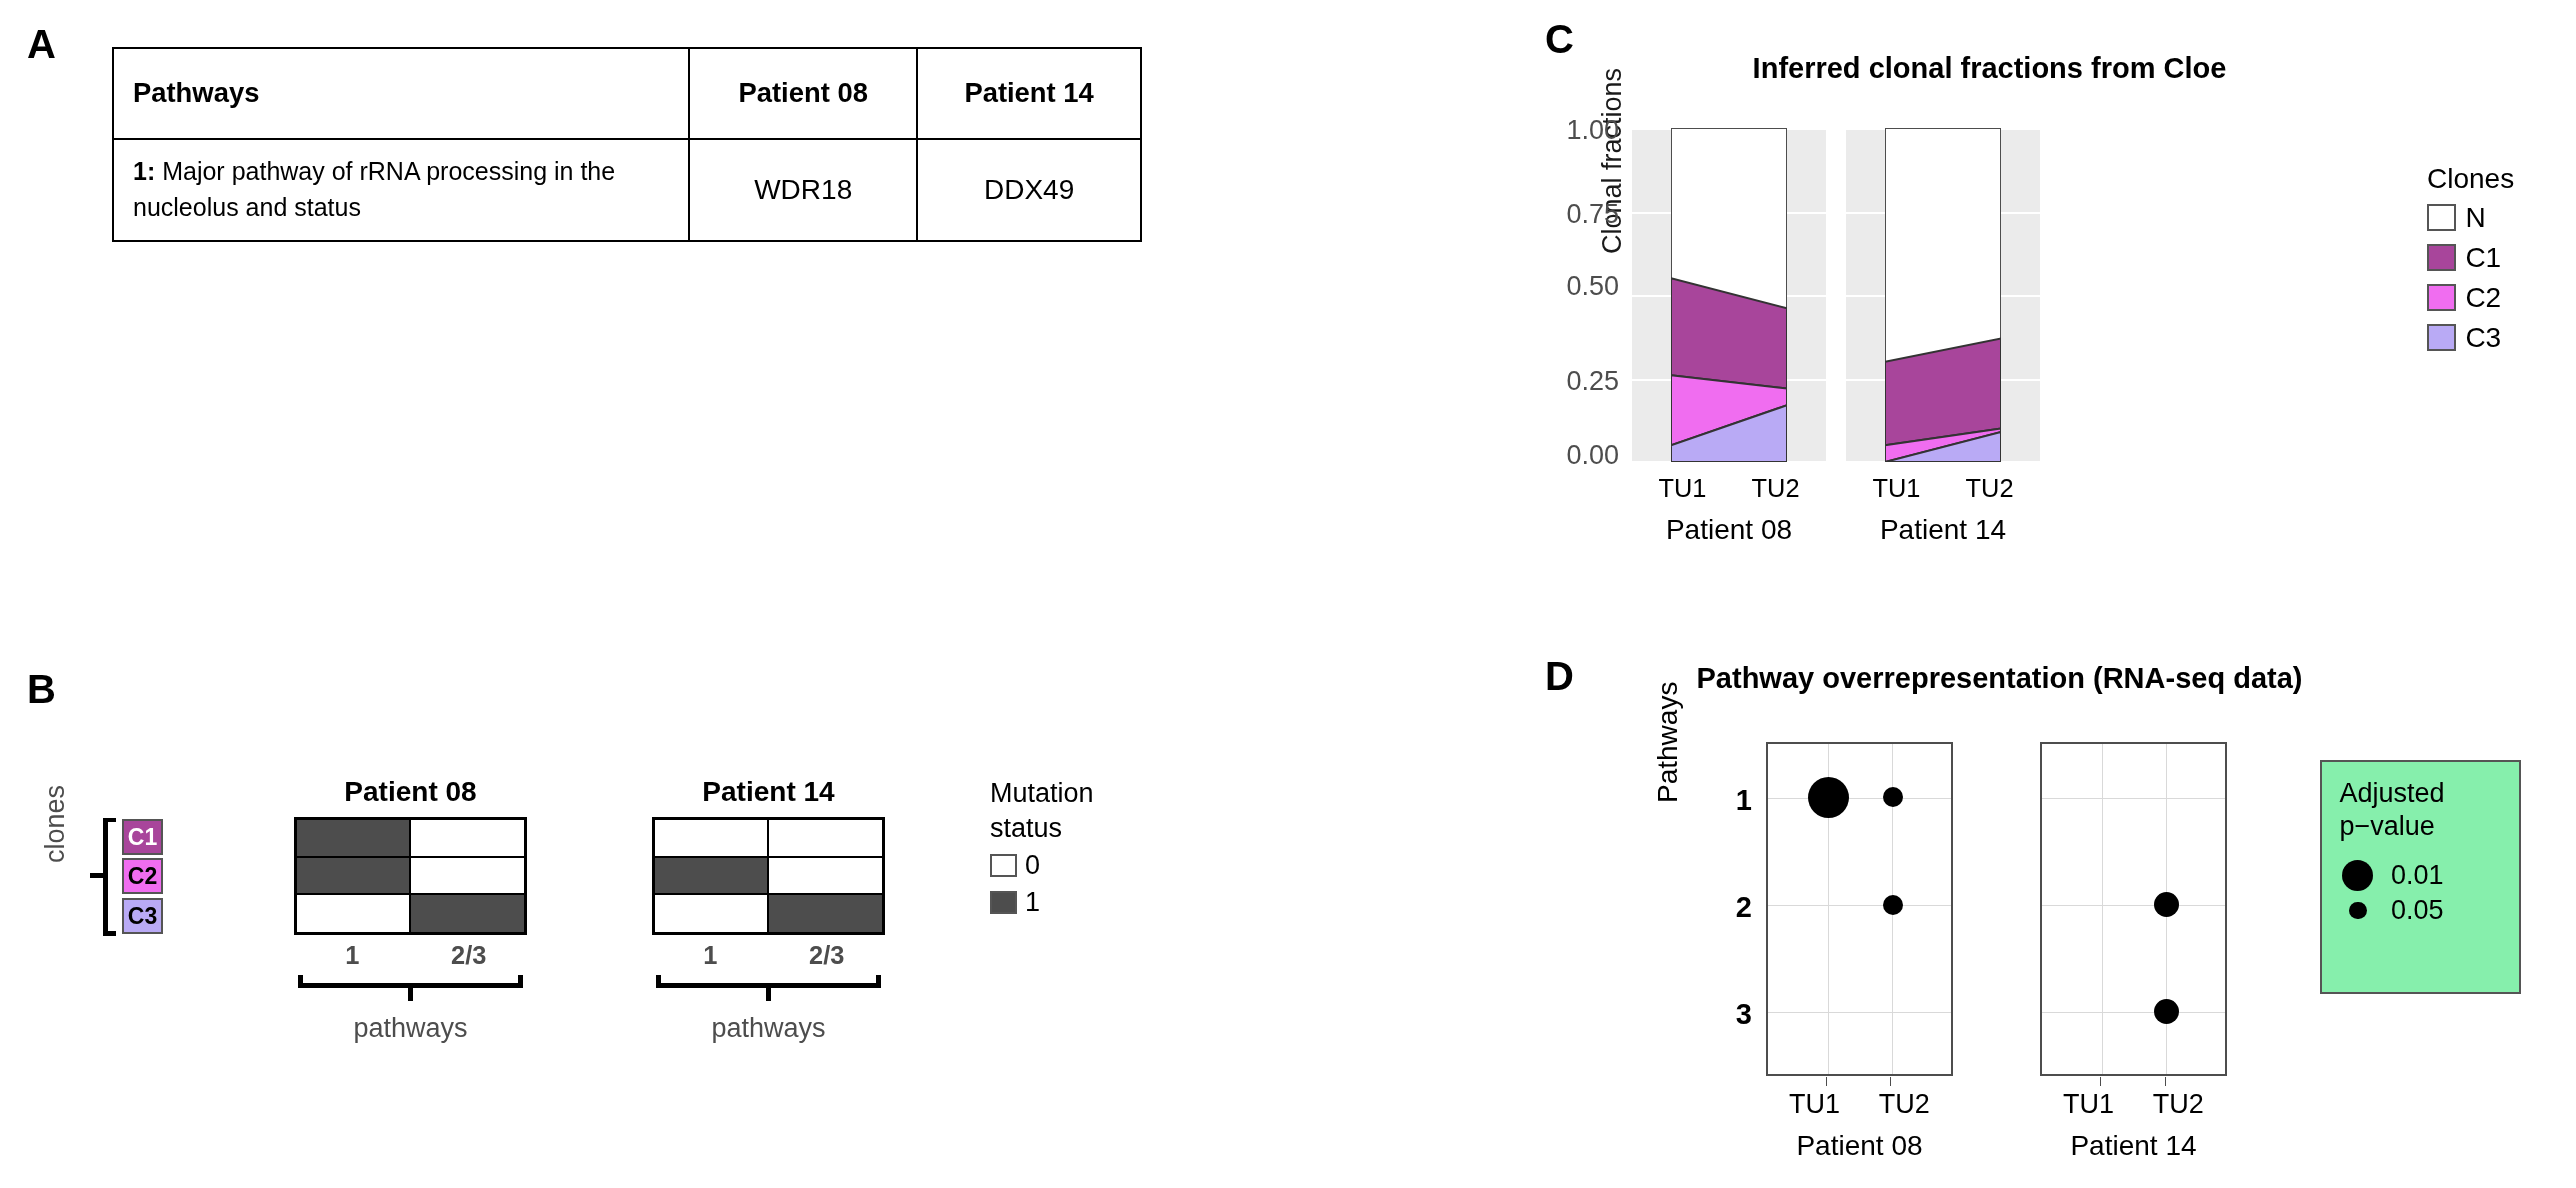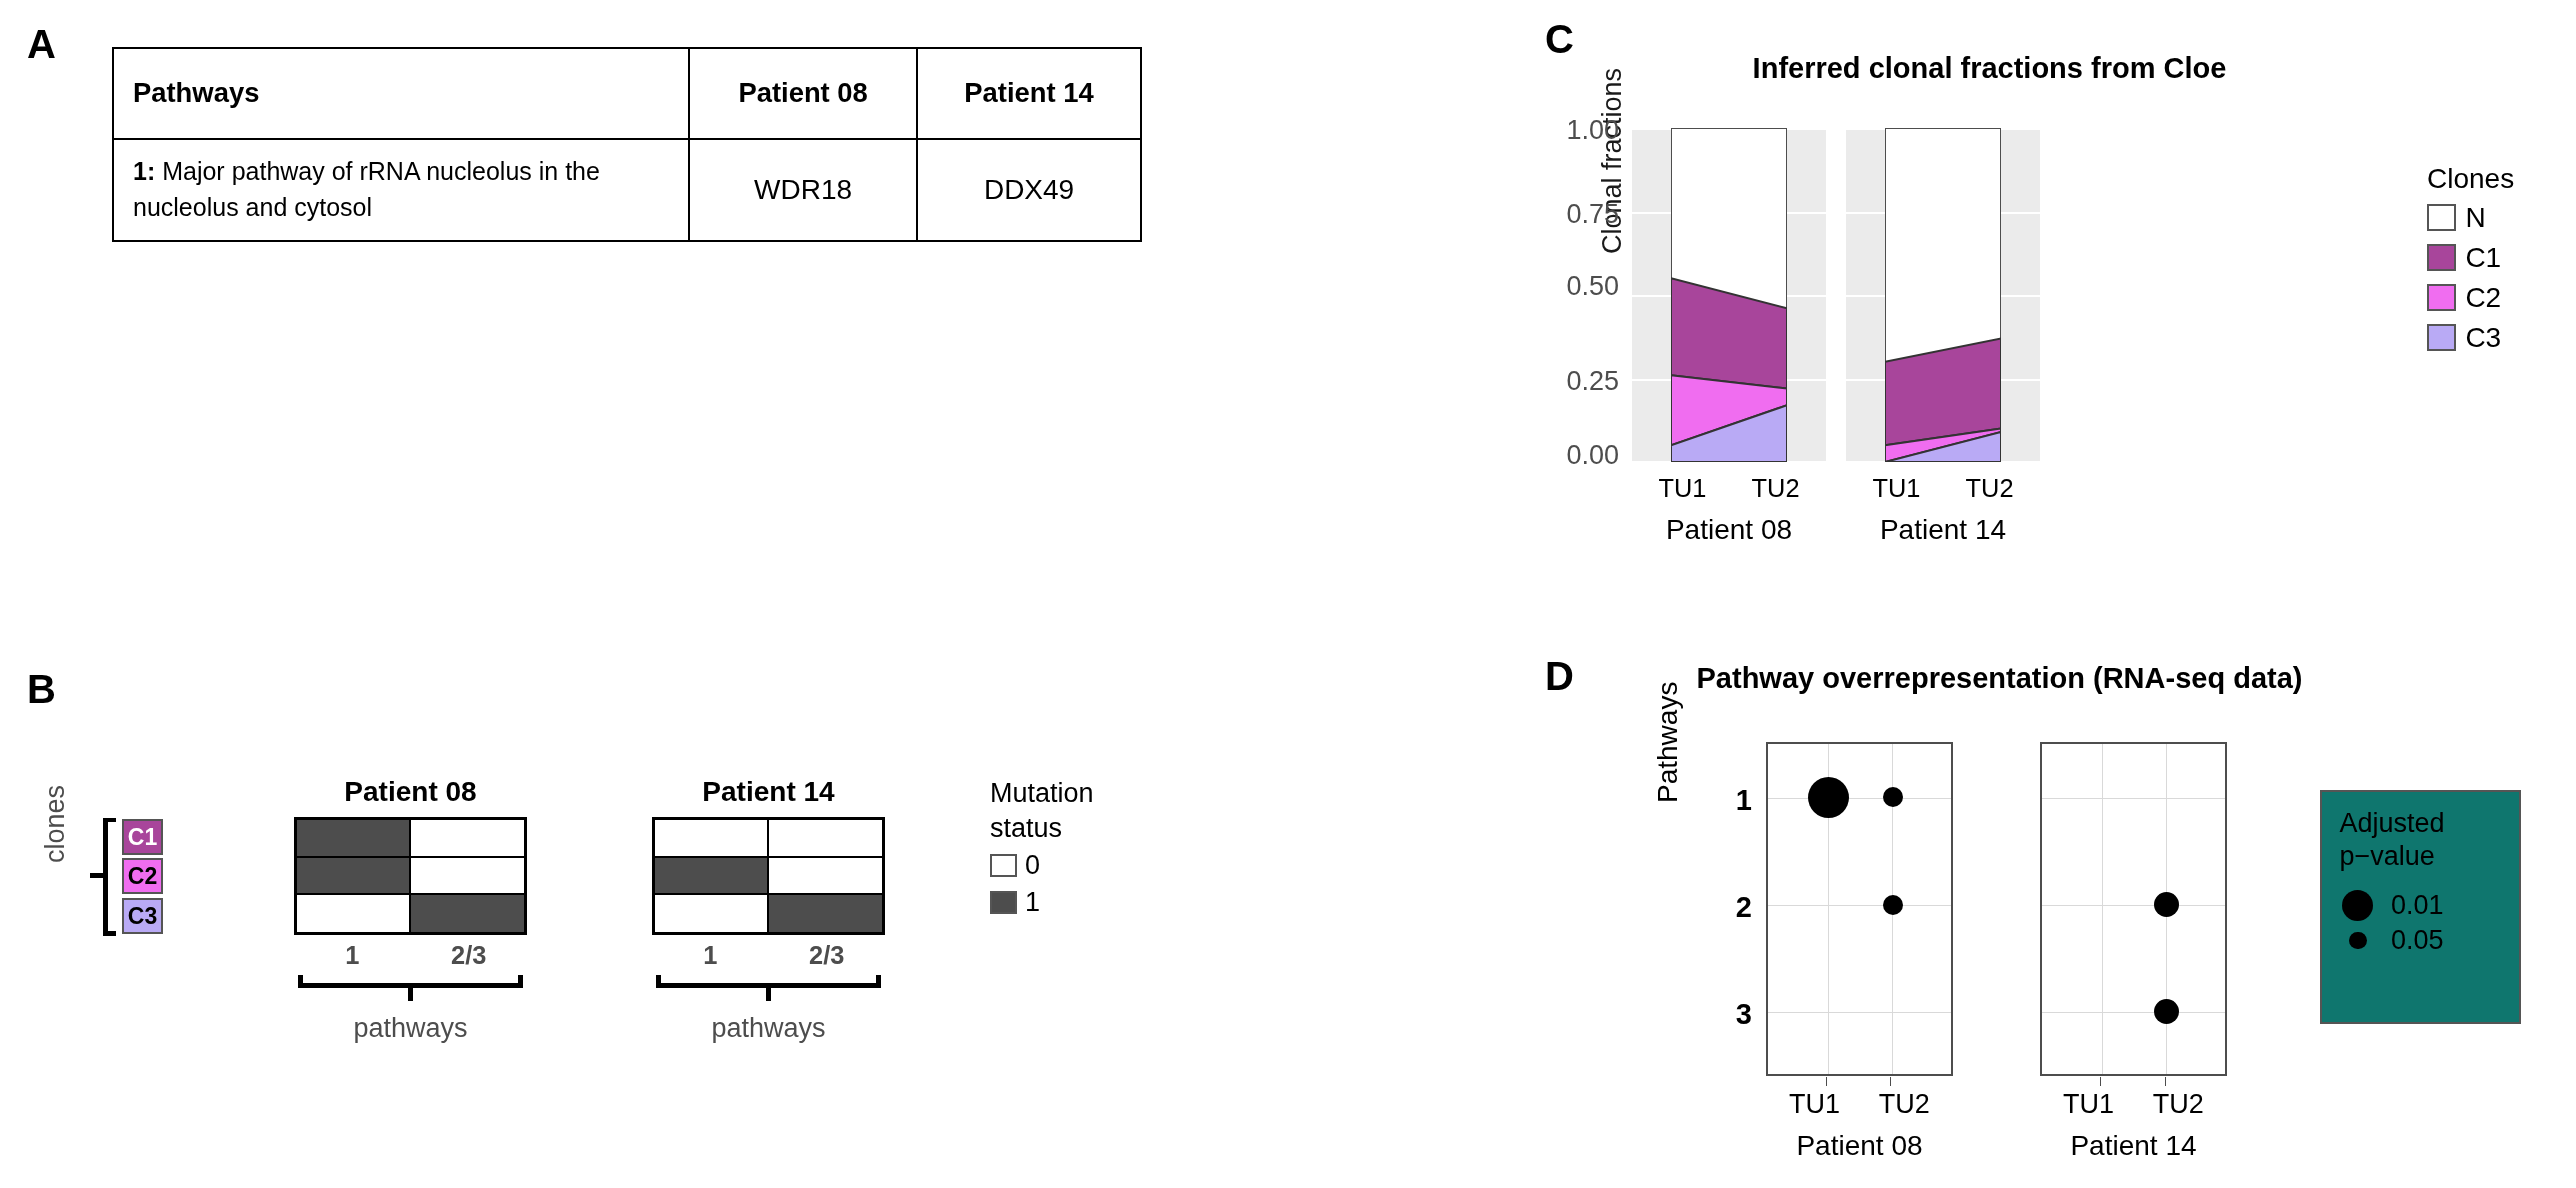--- a/index.html
+++ b/index.html
@@ -91,40 +91,40 @@
   .dfacet{position:absolute;top:742px;width:187px;height:334px;background:#fff;
           border:2.7px solid #4d4d4d;box-sizing:border-box;}
   .dvline{position:absolute;top:0;bottom:0;width:1.3px;background:#d9d9d9;}
   .dhline{position:absolute;left:0;right:0;height:1.3px;background:#d9d9d9;}
   .ddot{position:absolute;background:#000;border-radius:50%;}
   .dtick{position:absolute;top:1077px;width:1.3px;height:9.4px;background:#4d4d4d;}
   .dfacet-lbl{position:absolute;top:1089px;width:187px;font-size:27px;text-align:center;}
   .dfacet-lbl span{display:inline-block;width:48%;}
   .dpatient{position:absolute;top:1130px;width:187px;font-size:28px;text-align:center;}
   #dlegend{position:absolute;left:2320px;top:760px;width:201px;height:234px;
-           border:2px solid #555;box-sizing:border-box;background:#0f766e;padding:14.7px 0 0 17.4px;margin-top:30px;}
+           border:2px solid #555;box-sizing:border-box;background:#86efac;padding:14.7px 0 0 17.4px;}
   #dlegend .ttl{font-size:27px;line-height:1.22;}
   #dlegend .row{display:flex;align-items:center;gap:14.7px;margin-top:4px;}
   #dlegend .dotwrap{width:37px;display:flex;justify-content:center;}
   #dlegend .lbl{font-size:27px;}
 </style>
 </head>
 <body>
 
 <div class="panel-letter" id="panelA-letter">A</div>
 
 <table id="tableA">
   <tbody>
       <tr>
     <th class="th-cell colPW">Pathways</th>
     <th class="th-cell ctr colP8">Patient 08</th>
     <th class="th-cell ctr colP14">Patient 14</th>
   </tr>
   <tr>
-    <td class="pw-cell"><b>1:</b><span> Major pathway of rRNA nucleolus in the nucleolus and cytosol</span></td>
+    <td class="pw-cell"><b>1:</b><span> Major pathway of rRNA processing in the nucleolus and status</span></td>
     <td class="gene-cell">WDR18</td>
     <td class="gene-cell">DDX49</td>
   </tr>
 </tbody>
   </table>
 
 <div class="panel-letter" id="panelB-letter">B</div>
 <div id="panelB-title"></div>
 
 <div id="clones-word">clones</div>

